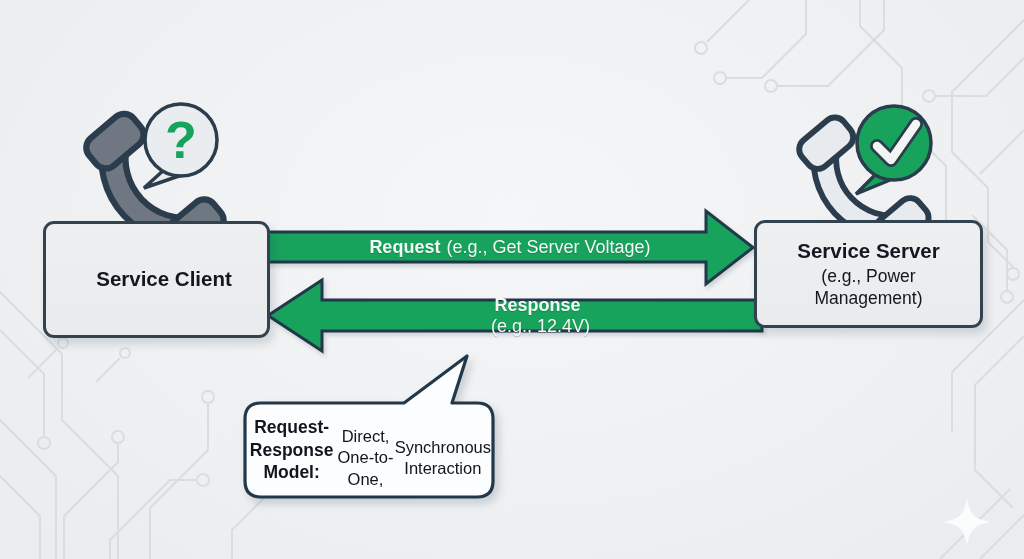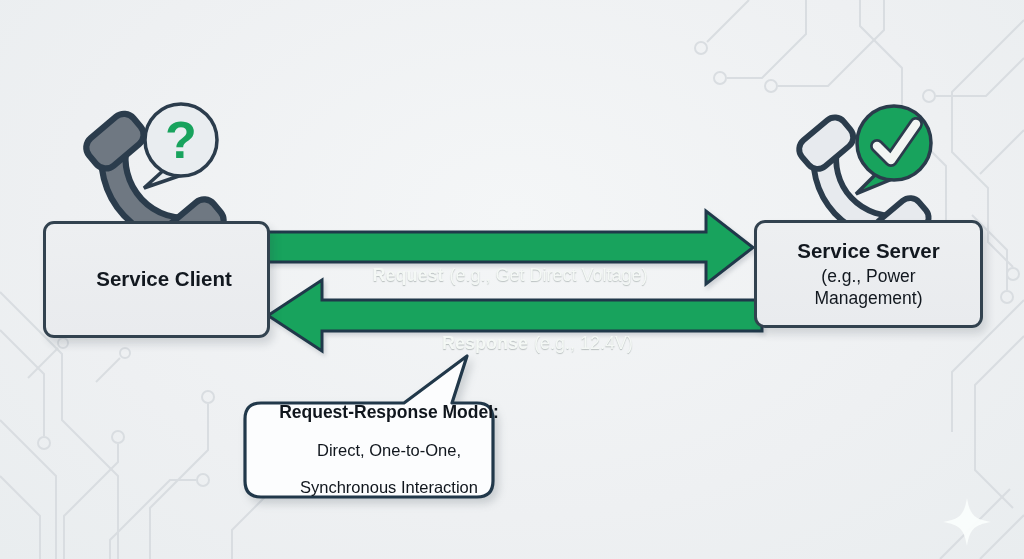--- a/index.html
+++ b/index.html
@@ -68,32 +68,31 @@
   .box-title{font-weight:bold;font-size:20.5px;line-height:1.3;}
   .box-sub{font-size:17.5px;line-height:1.28;}
   #client-box{left:43px;top:221px;width:227px;height:117px;}
   #server-box{left:754px;top:220px;width:229px;height:108px;padding:0 24px;}
 
   .arrow-label{
     position:absolute;z-index:2;
     display:flex;justify-content:center;align-items:center;
     color:var(--arrow_text);font-size:18px;white-space:nowrap;
     text-shadow:0 1px 1px rgba(20,40,35,.25);
-    margin-top:28px;
   }
   .arrow-label .b{font-weight:bold;}
   .arrow-label .r{margin-left:.34em;}
   #request-label{left:300px;top:231px;width:420px;height:32px;}
-  #response-label{left:330px;top:299px;width:415px;height:33px;}
+  #response-label{left:330px;top:299px;width:415px;height:33px;flex-direction:column;}
 
   .note-text{
     position:absolute;z-index:2;
     left:247px;top:407px;width:244px;height:86px;
-    display:flex;flex-direction:column;justify-content:center;align-items:center;
-    text-align:center;color:#10161d;padding-left:20px;
+    display:flex;justify-content:center;align-items:center;
+    text-align:center;color:#10161d;
   }
   .note-title{font-weight:bold;font-size:17.5px;line-height:1.3;}
   .note-line{font-size:16.5px;line-height:1.3;margin-top:16px;}
 </style>
 </head>
 <body>
 
 <div class="stage">
 
   <svg id="bg" class="layer" viewBox="0 0 1024 559">
@@ -192,21 +191,21 @@
     <div class="box-title">Service Client</div>
   </div>
 
   <div class="box" id="server-box">
     <div class="box-title">Service Server</div>
     <div class="box-sub">(e.g., Power Management)</div>
   </div>
 
   <div class="arrow-label" id="request-label">
     <span class="b">Request</span>
-      <span class="r">(e.g., Get Direct Voltage)</span>
+      <span class="r">(e.g., Get Server Voltage)</span>
   </div>
   <div class="arrow-label" id="response-label">
     <span class="b">Response</span>
       <span class="r">(e.g., 12.4V)</span>
   </div>
 
   <div class="note-text">
     <div class="note-title">Request-Response Model:</div>
     <div class="note-line">Direct, One-to-One,</div>
     <div class="note-line">Synchronous Interaction</div>

